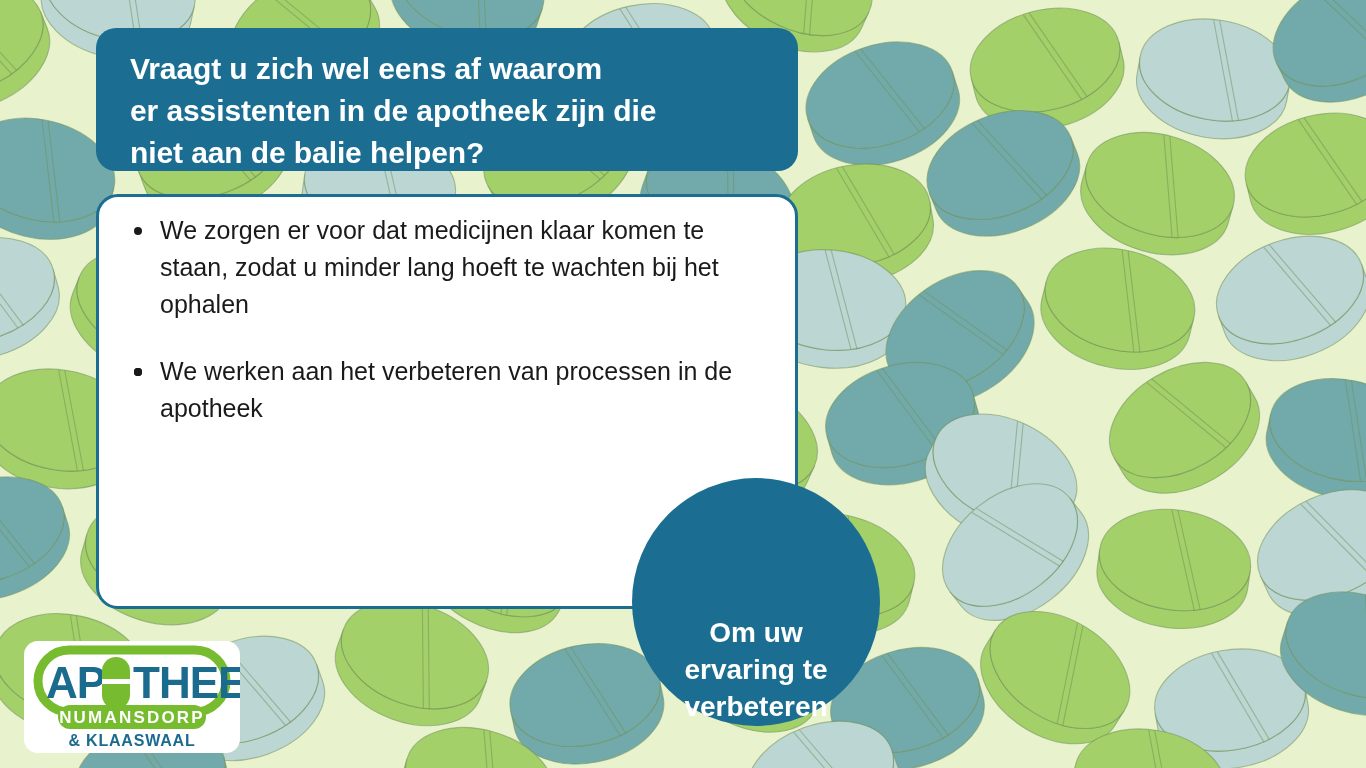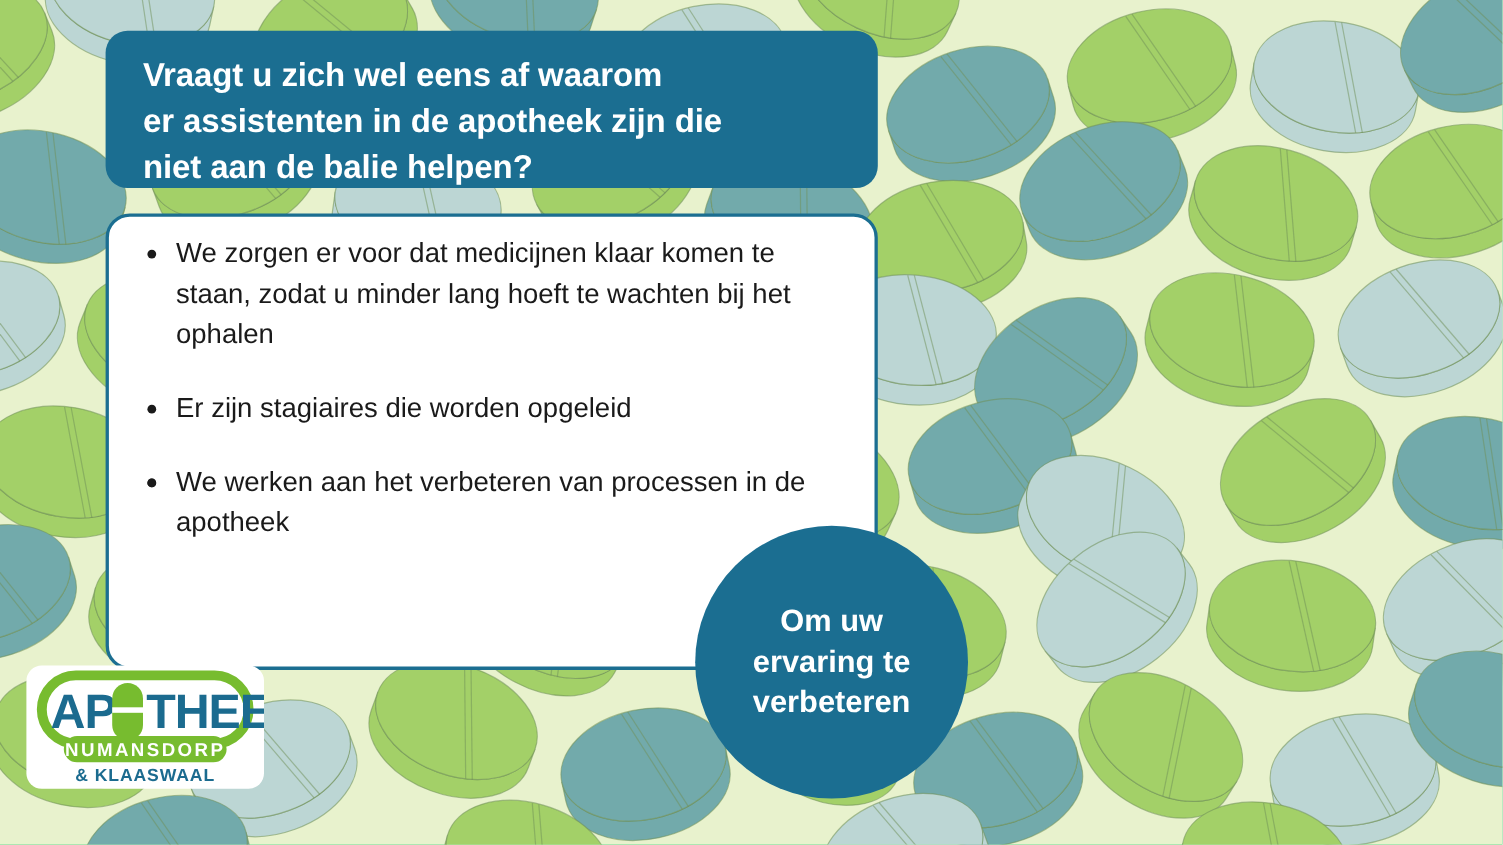--- a/index.html
+++ b/index.html
@@ -9,21 +9,21 @@
     background: #ffffff;
   }
   body {
     font-family: "Liberation Sans", sans-serif;
   }
   #slide {
     position: relative;
     width: 1366px;
     height: 768px;
     overflow: hidden;
-    background: #22c55e;
+    background: #15803d;
   }
   #pattern-layer {
     position: absolute;
     left: 0; top: 0;
     width: 1366px;
     height: 768px;
   }
   #pattern-layer svg { display: block; }
 
   
@@ -94,38 +94,38 @@
   
   #circle-badge {
     position: absolute;
     left: 632px;
     top: 478px;
     width: 248px;
     height: 248px;
     border-radius: 50%;
     background: #1b6e91;
     display: flex;
-    align-items: center;
+    align-items: flex-end;
     justify-content: center;
     text-align: center;
   }
   #circle-badge-text {
     color: #ffffff;
     font-size: 28px;
     font-weight: bold;
     line-height: 1.32;
     white-space: pre-line;
     padding: 0 18px;
   }
 
   
   #logo-card {
     position: absolute;
     left: 24px;
-    top: 605px;
+    top: 641px;
     width: 216px;
     height: 112px;
     background: #ffffff;
     border-radius: 14px;
   }
   #logo-card svg { display: block; }
 </style>
 </head>
 <body>
 
@@ -229,21 +229,20 @@
 
   <div id="content-card"></div>
 
   <ul id="bullet-list">
     <li class="bullet-item">
       <span class="bullet-dot"></span>
       <span>We zorgen er voor dat medicijnen klaar komen te staan, zodat u minder lang hoeft te wachten bij het ophalen</span>
     </li>
     <li class="bullet-item">
       <span class="bullet-dot"></span>
-      <span>Er zijn stagiaires die worden opgeleid</span>
     </li>
     <li class="bullet-item">
       <span class="bullet-dot"></span>
     </li>
     <li class="bullet-item">
       <span class="bullet-dot"></span>
       <span>We werken aan het verbeteren van processen in de apotheek</span>
     </li>
   </ul>
 

